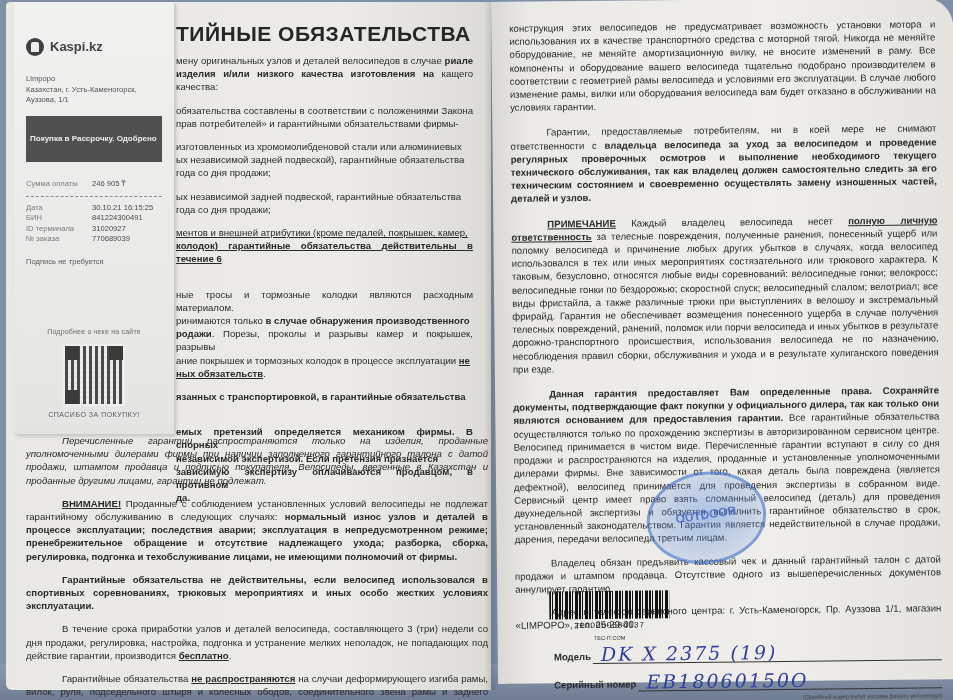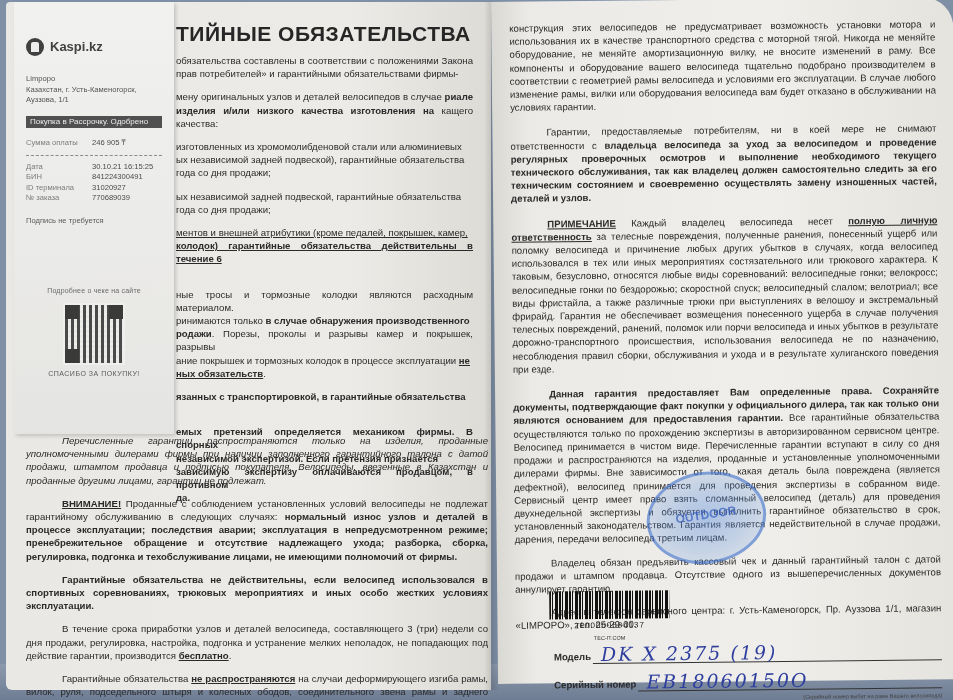--- a/index.html
+++ b/index.html
@@ -71,22 +71,23 @@
     width: 18px; height: 18px; border-radius: 50%; background: #3a3a3a;
     position: relative;
   }
   .kaspi-logo::after {
     content: ""; position: absolute; left: 5px; top: 4px; width: 8px; height: 10px;
     background: #eee; border-radius: 2px 2px 0 0;
   }
   .kaspi-name { font-size: 13px; font-weight: bold; color: #3b3b3b; }
   .addr { color: #4d4d4d; margin-bottom: 10px; }
   .approved {
-    background: #4a4a4a; color: #eee; padding: 1px 4px; margin-bottom: 10px;
+    background: #4a4a4a; color: #eee; padding: 18px 4px; margin-bottom: 17px;
     font-size: 8px;
+    font-weight: bold;
   }
   .r-row { display: flex; }
   .r-row .k { width: 66px; color: #777; }
   .r-row .v { color: #444; }
   .dashes { border-top: 1px dashed #888; margin: 6px 0 6px 0; }
   .sig-note { margin-top: 12px; color: #555; }
   .site-note { margin-top: 60px; font-size: 7px; color: #666; text-align: center; letter-spacing: 0.2px; }
   .qr {
     width: 58px; height: 58px; margin: 8px auto 6px auto;
     background:
@@ -130,27 +131,27 @@
 </head>
 <body>
 
 <div class="backdrop-bottom"></div>
 
 <div class="spread">
 
   <div class="page page-left">
     <div class="doc-title">ТИЙНЫЕ ОБЯЗАТЕЛЬСТВА</div>
 
-    <p>обязательства составлены в соответствии с положениями Закона прав потребителей» и гарантийными обязательствами фирмы-</p>
-
     <p>
       <span>мену оригинальных узлов и деталей велосипедов в случае</span>
       <b>риале изделия и/или низкого качества изготовления на</b>
       <span>кащего качества:</span>
     </p>
+
+    <p>обязательства составлены в соответствии с положениями Закона прав потребителей» и гарантийными обязательствами фирмы-</p>
 
     <p>
       <span>изготовленных из хромомолибденовой стали или алюминиевых</span><br>
       <span>ых независимой задней подвеской), гарантийные обязательства</span><br>
       <span>года со дня продажи;</span>
     </p>
 
     <p>
       <span>ых независимой задней подвеской, гарантийные обязательства</span><br>
       <span>года со дня продажи;</span>

